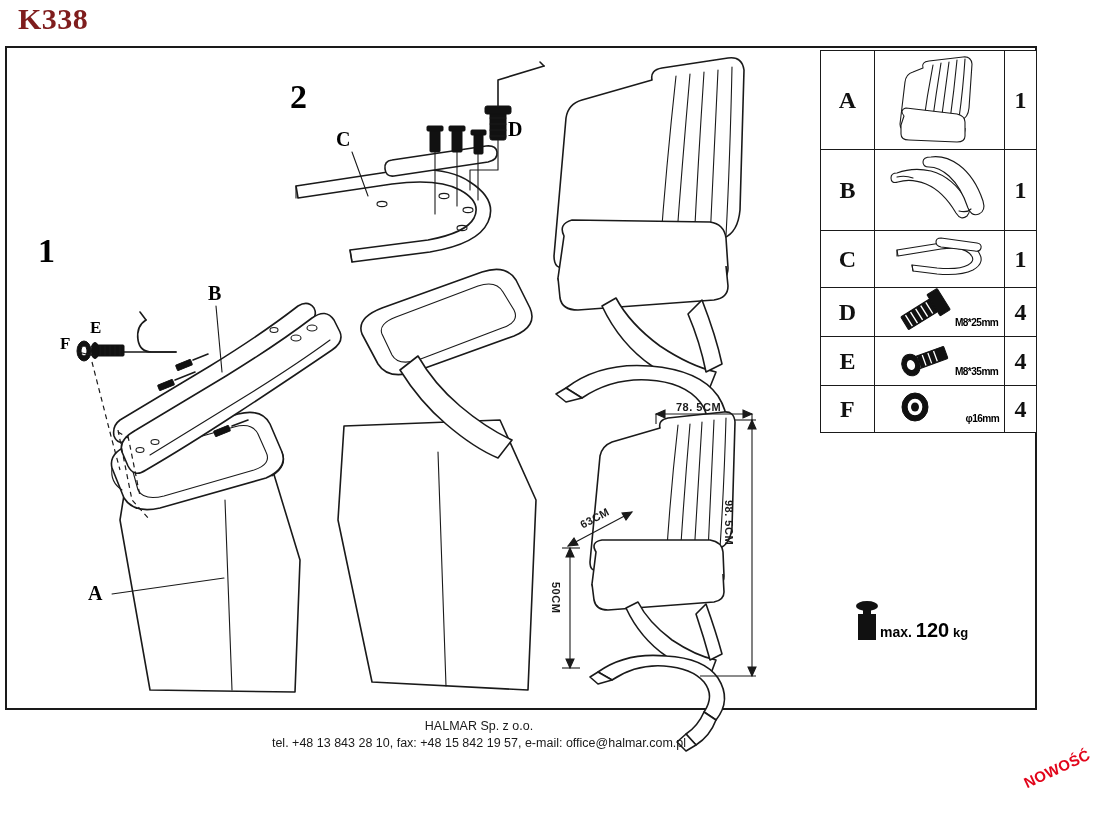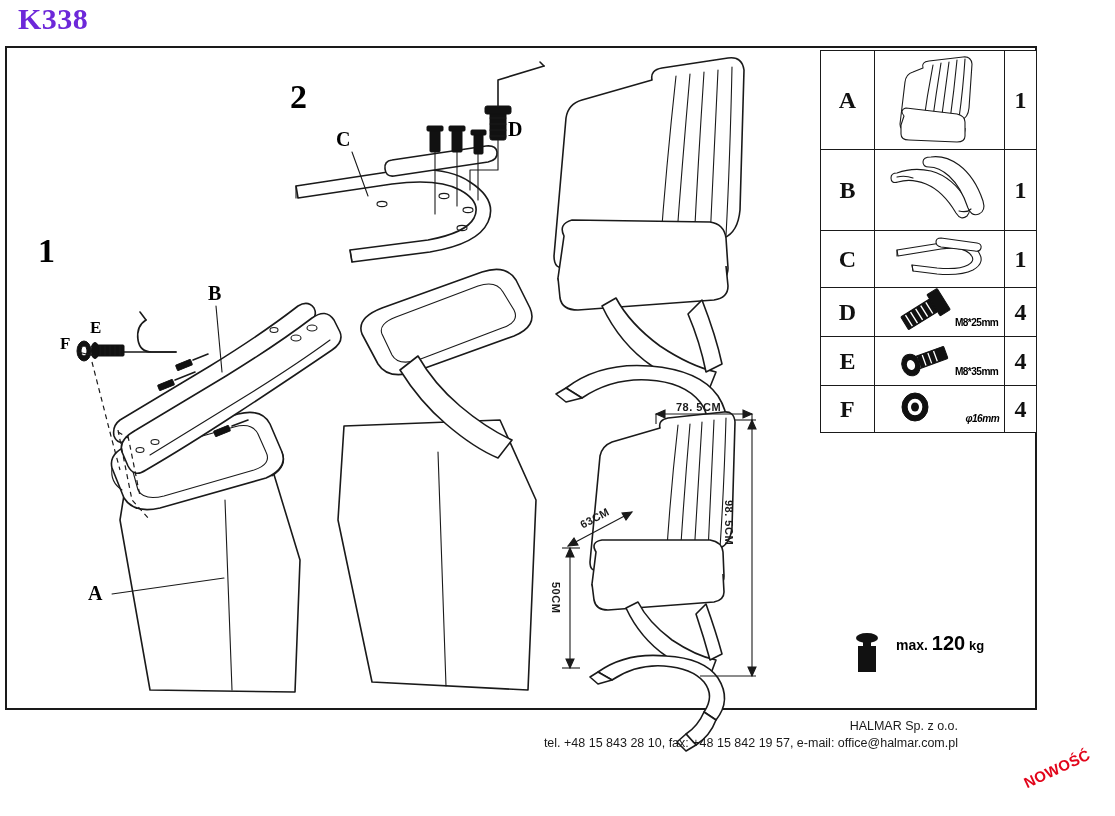--- a/index.html
+++ b/index.html
@@ -7,21 +7,21 @@
   body{
     width:1115px;height:816px;position:relative;overflow:hidden;
     font-family:"Liberation Serif",serif;color:#111;
   }
   #page{position:absolute;inset:0;}
 
   
   .title{
     position:absolute;left:18px;top:2px;
     font-family:"Liberation Serif",serif;
-    font-weight:bold;font-size:30px;letter-spacing:.5px;color:#6d28d9;
+    font-weight:bold;font-size:30px;letter-spacing:.5px;color:#7f1d1d;
   }
 
   
   .frame{
     position:absolute;left:5px;top:46px;width:1032px;height:664px;
     border:2px solid #1a1a1a;box-sizing:border-box;background:#fff;
   }
 
   
   .stepnum{
@@ -65,30 +65,30 @@
     width:32px;text-align:center;vertical-align:middle;
     font-family:"Liberation Serif",serif;font-weight:bold;font-size:24px;
   }
   .spec{
     font-family:"Liberation Sans",sans-serif;font-weight:bold;
     font-size:11px;letter-spacing:-0.6px;color:#000;
     position:absolute;right:4px;bottom:8px;transform:scaleX(.92);
   }
 
   
-  .maxload{position:absolute;left:855px;top:632px;display:flex;align-items:flex-start;gap:17px;}
+  .maxload{position:absolute;left:855px;top:600px;display:flex;align-items:flex-end;gap:1px;}
   .maxload .txt{
     font-family:"Liberation Sans",sans-serif;font-size:14px;font-weight:bold;color:#000;
   }
   .maxload .txt .big{font-size:20px;}
   .maxload .txt .u{font-size:13px;}
 
   
   .footer{
-    position:absolute;left:0;top:718px;width:958px;text-align:right;
+    position:absolute;left:0;top:718px;width:958px;text-align:center;
     font-family:"Liberation Sans",sans-serif;font-size:12.5px;
     line-height:17px;color:#1a1a1a;
   }
 
   
   .nowosc{
     position:absolute;left:1038px;top:772px;width:80px;height:40px;
     font-family:"Liberation Sans",sans-serif;font-weight:bold;
     font-size:15px;color:#e2051b;transform:rotate(-25deg);
     transform-origin:left bottom;letter-spacing:.3px;
@@ -416,21 +416,21 @@
               <ellipse cx="31" cy="21.5" rx="4" ry="5" fill="#fff"></ellipse>
             </g>
           </svg>
           <span class="spec">M8*35mm</span>
         </td>
         <td class="pq">4</td>
       </tr>
 
       <tr>
         <td class="pl">F</td>
-        <td class="pi" style="height:46px;font-style:italic;">
+        <td class="pi" style="height:46px;">
           <svg width="120" height="42">
             <ellipse class="fillk" cx="36" cy="21" rx="13" ry="14"></ellipse>
             <ellipse cx="36" cy="21" rx="8" ry="9" fill="#fff" stroke="#111" stroke-width="1.3"></ellipse>
             <ellipse cx="36" cy="21" rx="4" ry="4.5" fill="#111"></ellipse>
           </svg>
           <span class="spec">φ16mm</span>
         </td>
         <td class="pq">4</td>
       </tr>
     </tbody>
@@ -440,18 +440,18 @@
     <svg width="24" height="42">
       <ellipse cx="12" cy="6" rx="11" ry="5" fill="#111"></ellipse>
       <rect x="8" y="6" width="8" height="8" fill="#111"></rect>
       <path d="M3 14 L21 14 L21 40 L3 40 Z" fill="#111"></path>
     </svg>
     <div class="txt"><span>max.</span> <span class="big">120</span> <span class="u">kg</span></div>
   </div>
 
   <div class="footer">
     <div>HALMAR Sp. z o.o.</div>
-    <div>tel. +48 15 843 28 10, fax: +48 15 842 19 57, e-mail: office@halmar.com.pl</div>
+    <div>tel. +48 13 843 28 10, fax: +48 15 842 19 57, e-mail: office@halmar.com.pl</div>
   </div>
 
   <div class="nowosc">NOWOŚĆ</div>
 
 </div>
 
 </body></html>

